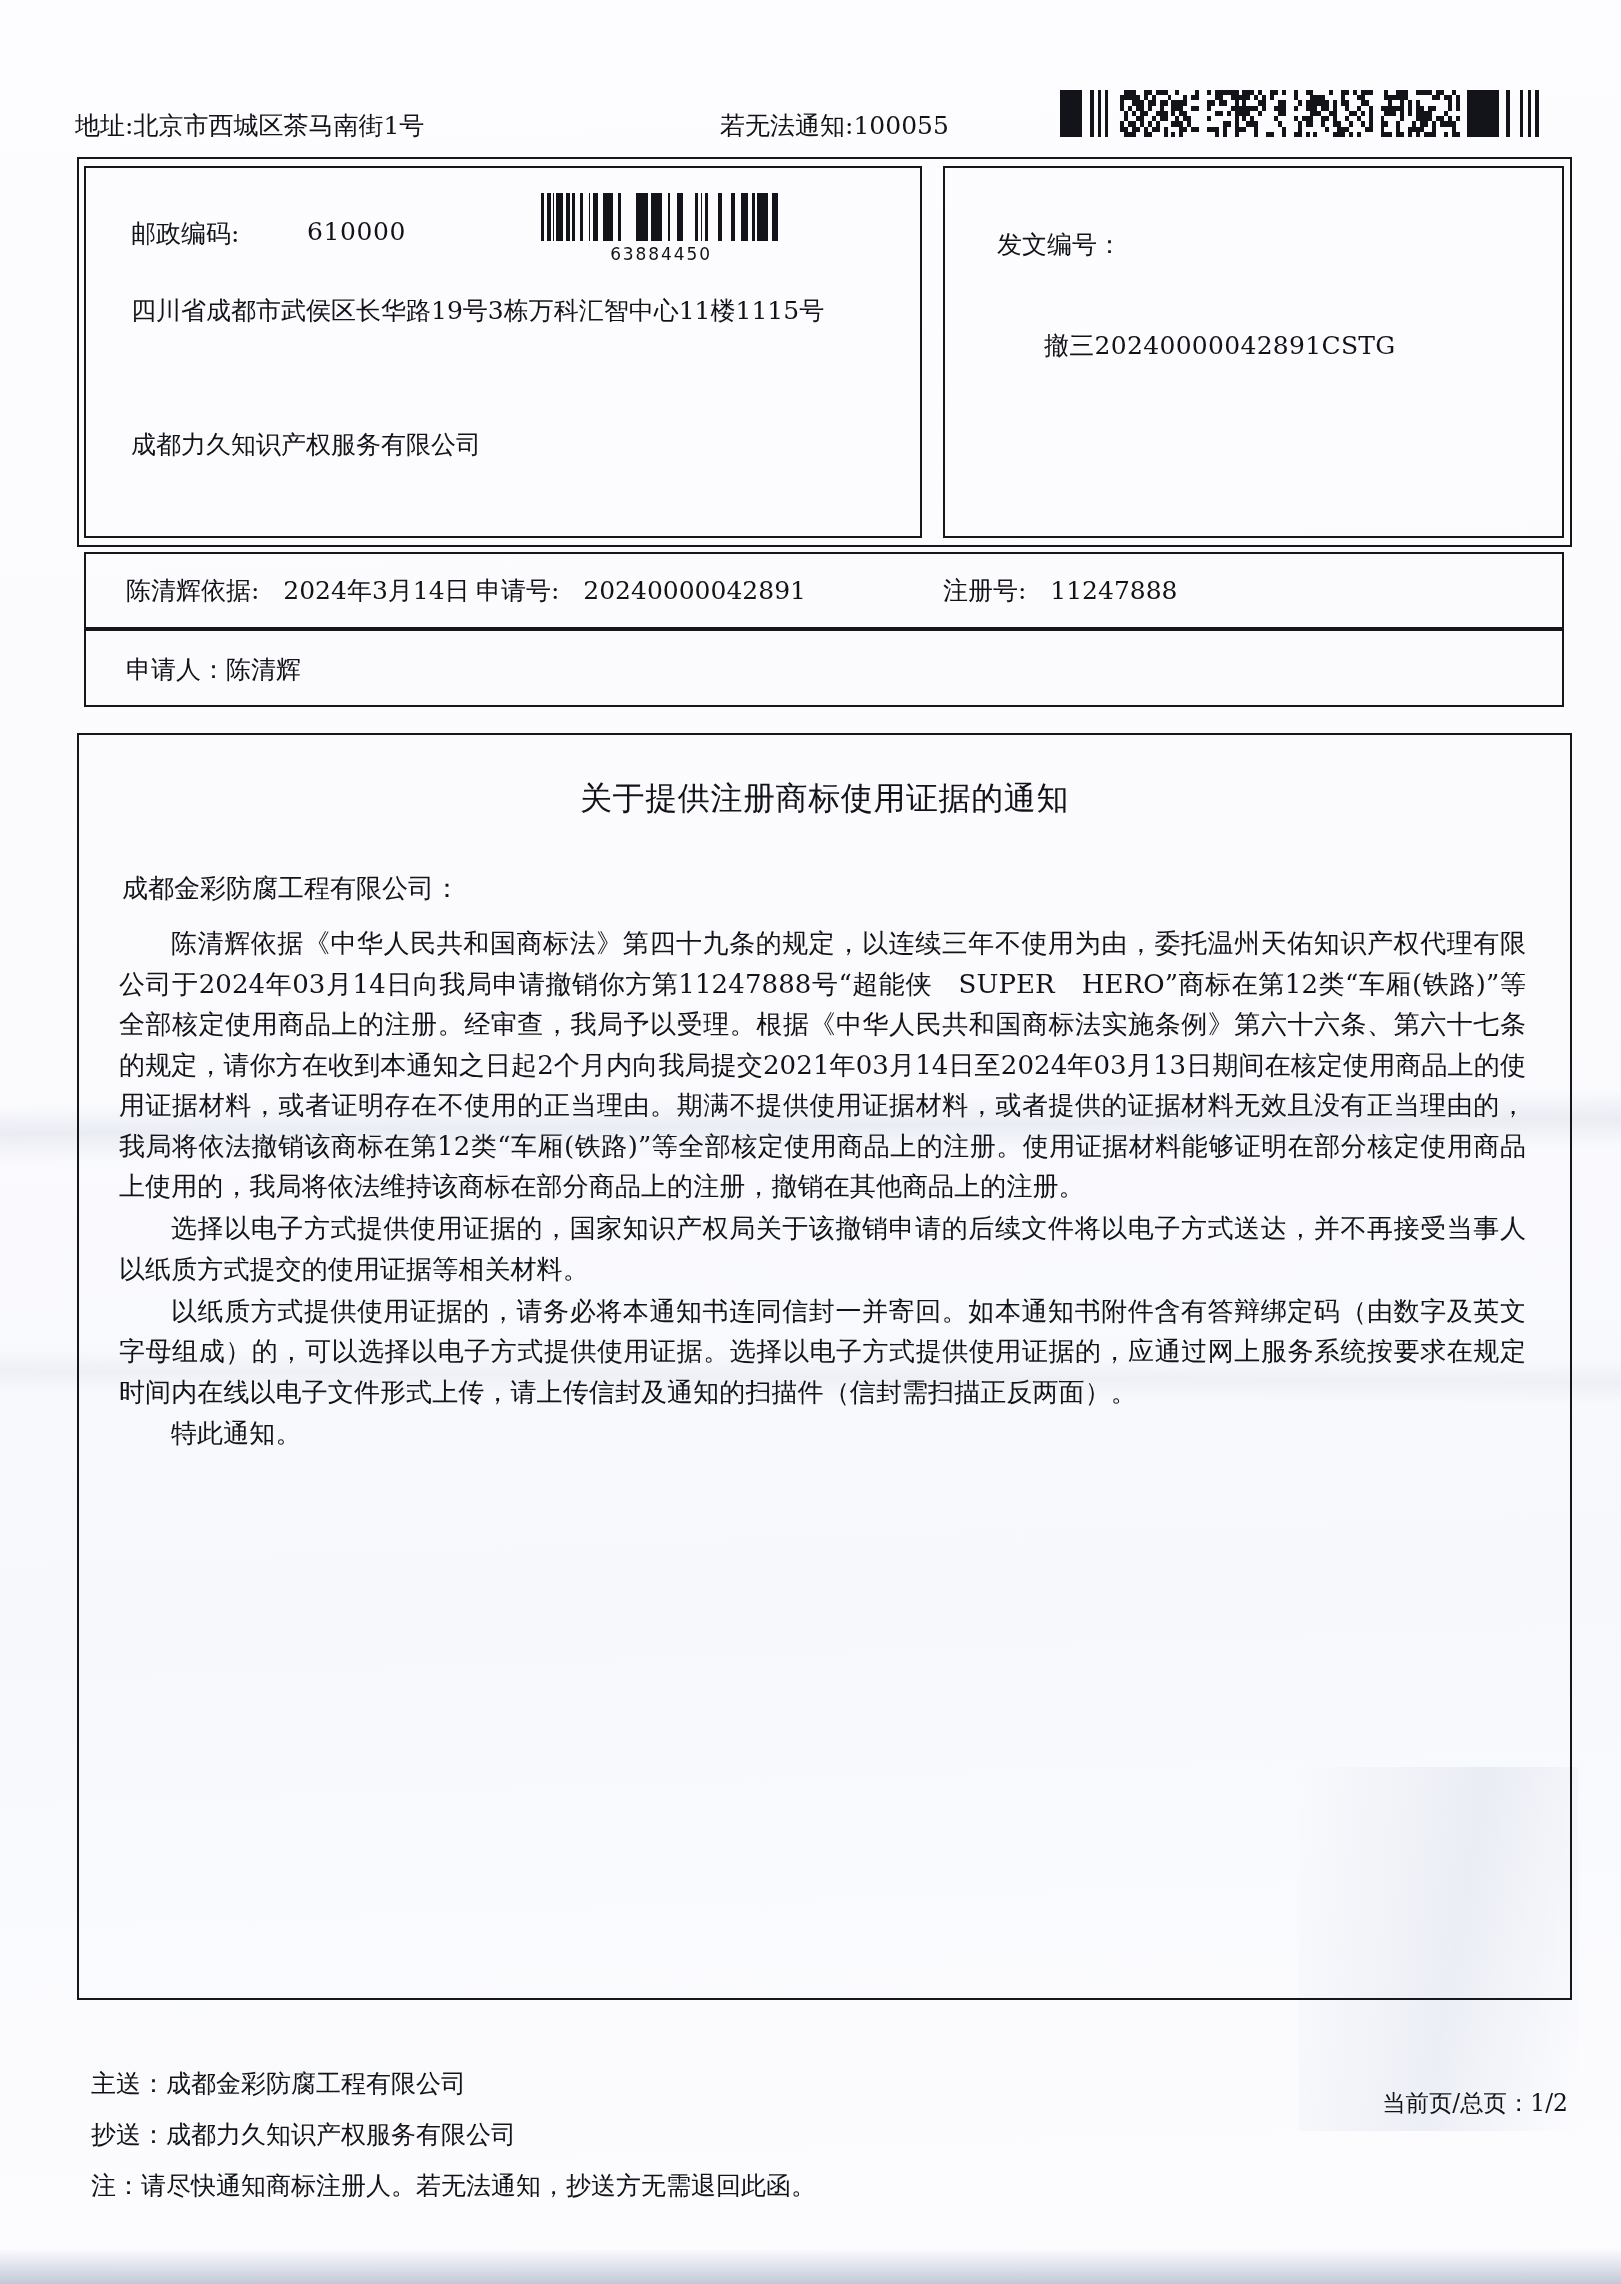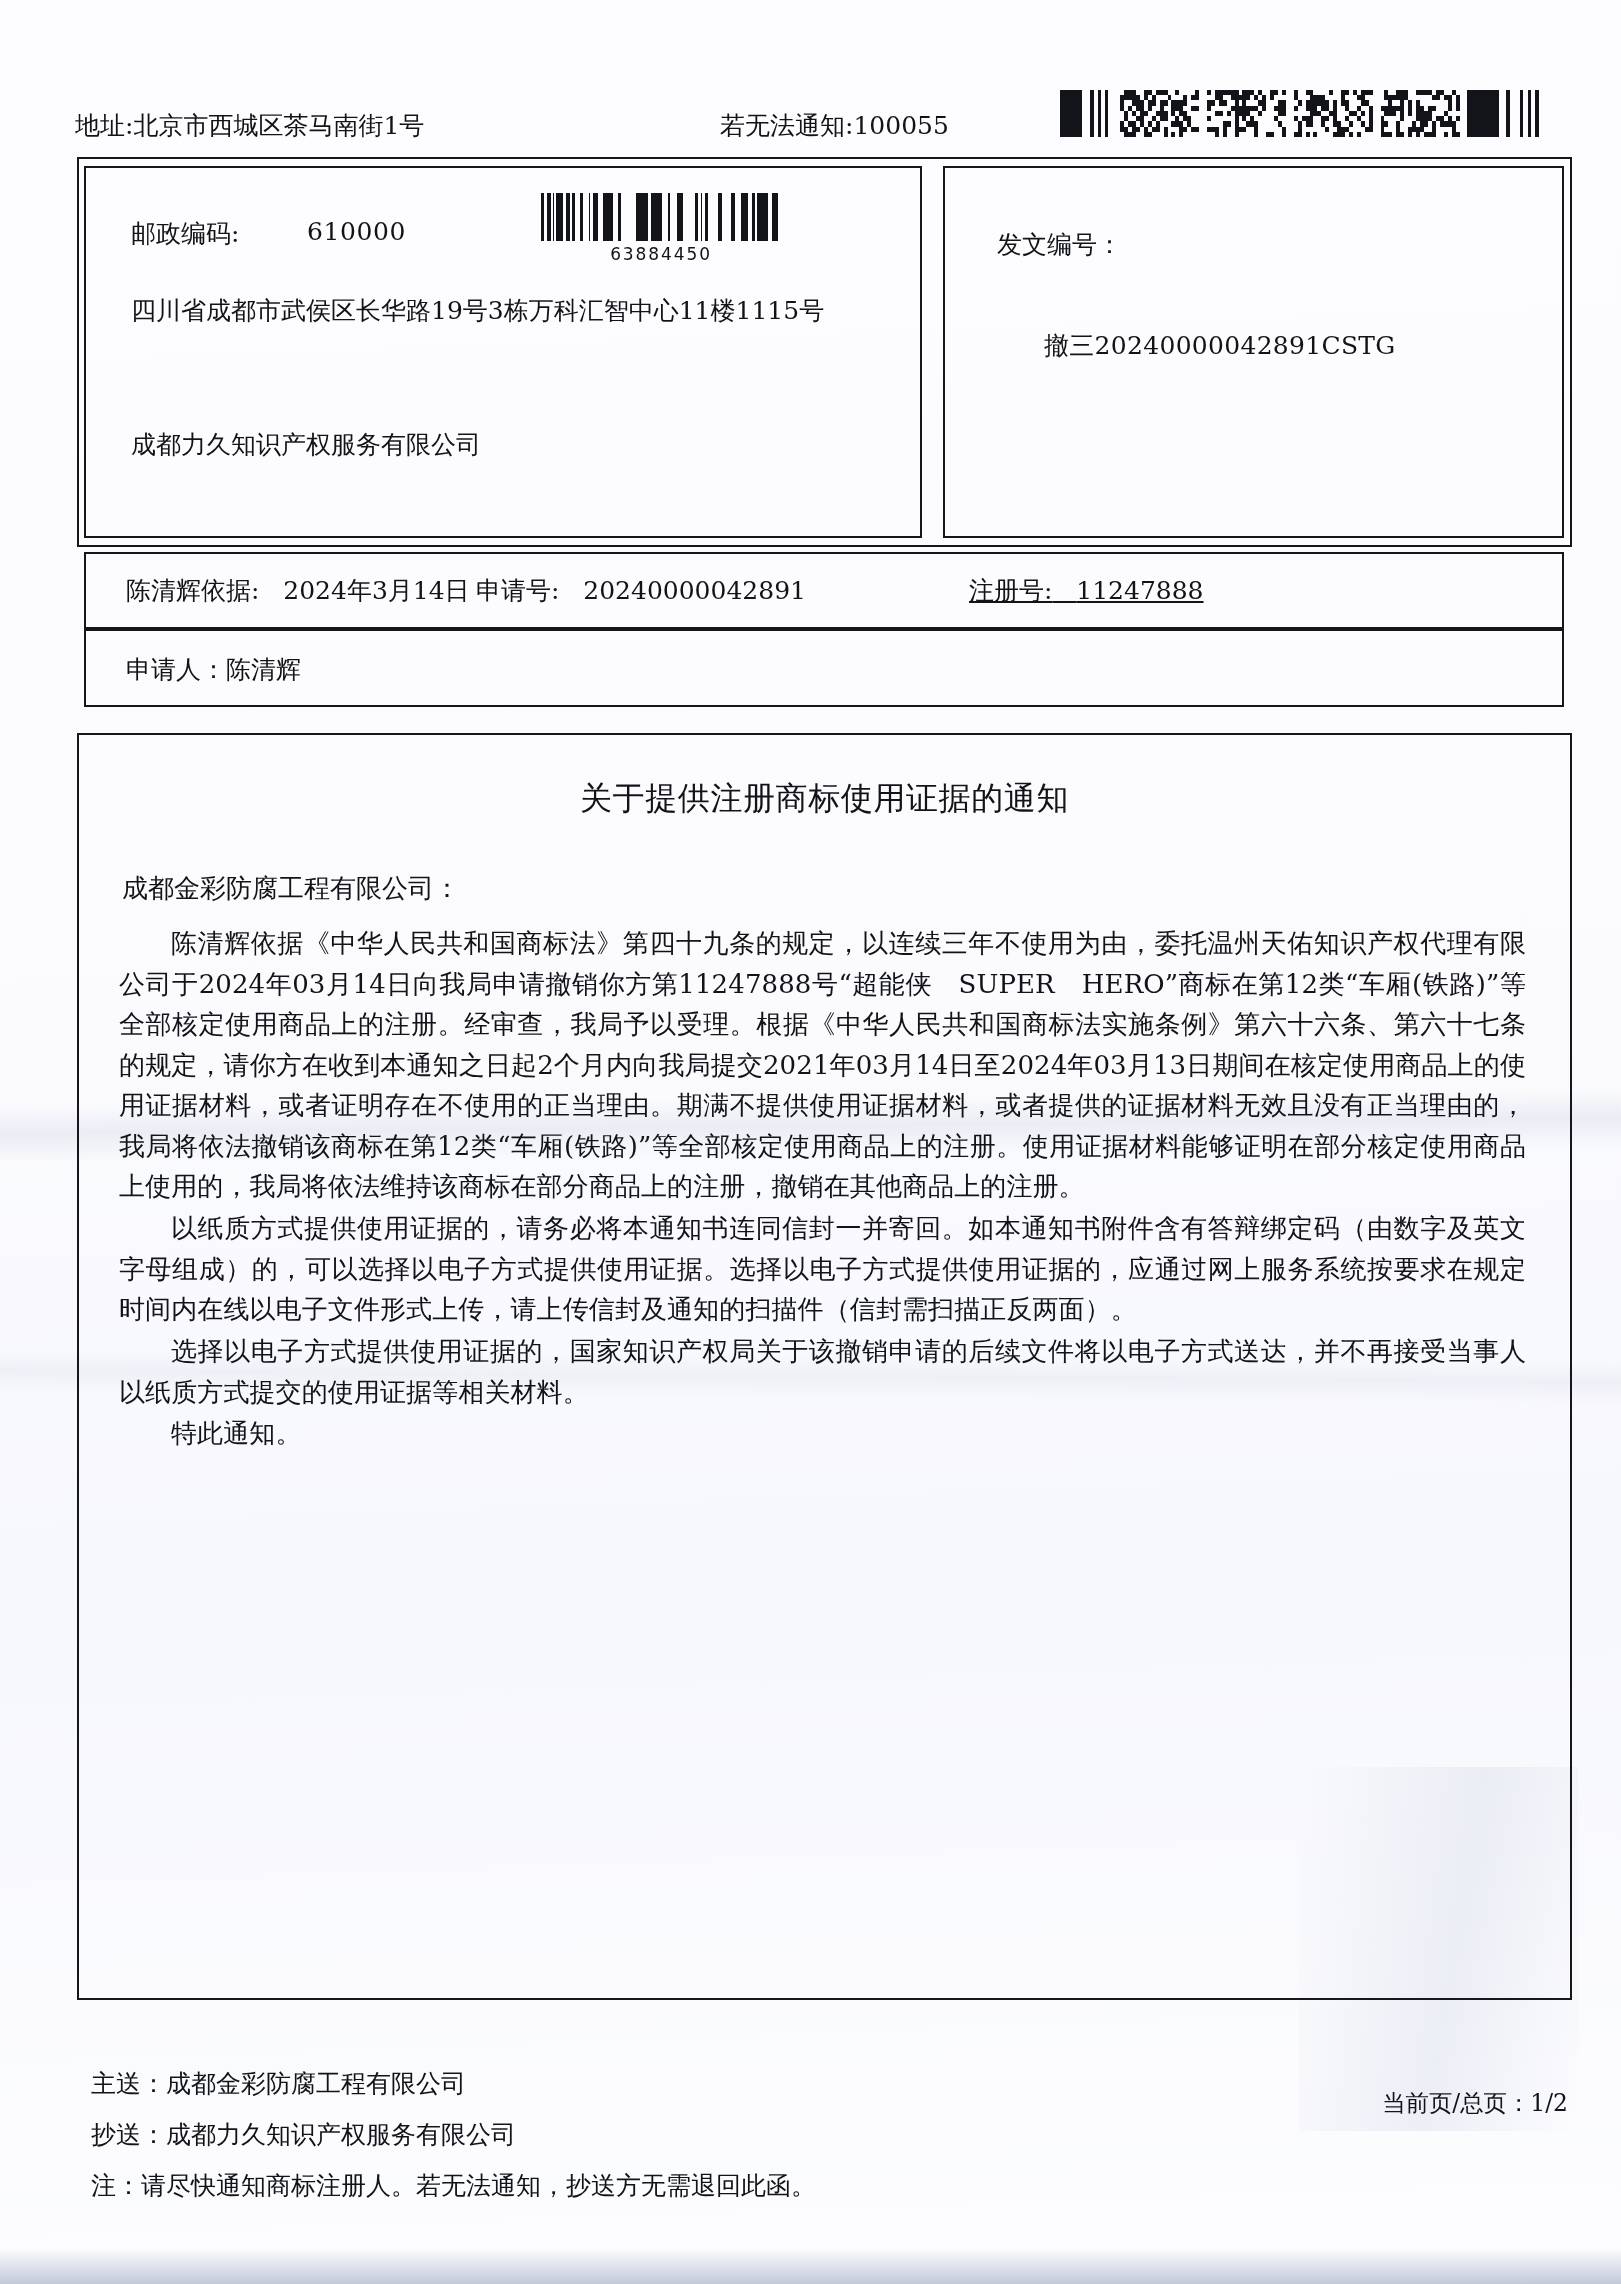--- a/index.html
+++ b/index.html
@@ -141,21 +141,21 @@
   .info-row {
     position: absolute;
     top: 0; left: 0; right: 0; bottom: 0;
     display: flex;
     align-items: center;
     font-size: 25px;
   }
   .info-cell { position: absolute; white-space: nowrap; }
   .ic-1 { left: 40px; }
   .ic-2 { left: 390px; }
-  .ic-3 { left: 883px; text-decoration: underline; }
+  .ic-3 { left: 857px; }
   .applicant-cell { left: 40px; top: 22px; font-size: 25px; position: absolute; }
 
   
   .body-title {
     position: absolute;
     top: 42px;
     left: 0; right: 0;
     text-align: center;
     font-size: 32px;
     letter-spacing: 0.6px;
@@ -1102,22 +1102,22 @@
 
   <div class="frame row-applicant">
     <span class="applicant-cell">申请人：陈清辉</span>
   </div>
 
   <div class="frame box-body">
     <div class="body-title">关于提供注册商标使用证据的通知</div>
     <div class="body-salutation">成都金彩防腐工程有限公司：</div>
     <div class="body-paras" id="body-paras">
         <p>陈清辉依据《中华人民共和国商标法》第四十九条的规定，以连续三年不使用为由，委托温州天佑知识产权代理有限公司于2024年03月14日向我局申请撤销你方第11247888号“超能侠　SUPER　HERO”商标在第12类“车厢(铁路)”等全部核定使用商品上的注册。经审查，我局予以受理。根据《中华人民共和国商标法实施条例》第六十六条、第六十七条的规定，请你方在收到本通知之日起2个月内向我局提交2021年03月14日至2024年03月13日期间在核定使用商品上的使用证据材料，或者证明存在不使用的正当理由。期满不提供使用证据材料，或者提供的证据材料无效且没有正当理由的，我局将依法撤销该商标在第12类“车厢(铁路)”等全部核定使用商品上的注册。使用证据材料能够证明在部分核定使用商品上使用的，我局将依法维持该商标在部分商品上的注册，撤销在其他商品上的注册。</p>
+        <p>选择以电子方式提供使用证据的，国家知识产权局关于该撤销申请的后续文件将以电子方式送达，并不再接受当事人以纸质方式提交的使用证据等相关材料。</p>
         <p>以纸质方式提供使用证据的，请务必将本通知书连同信封一并寄回。如本通知书附件含有答辩绑定码（由数字及英文字母组成）的，可以选择以电子方式提供使用证据。选择以电子方式提供使用证据的，应通过网上服务系统按要求在规定时间内在线以电子文件形式上传，请上传信封及通知的扫描件（信封需扫描正反两面）。</p>
-        <p>选择以电子方式提供使用证据的，国家知识产权局关于该撤销申请的后续文件将以电子方式送达，并不再接受当事人以纸质方式提交的使用证据等相关材料。</p>
         <p>特此通知。</p>
       </div>
   </div>
 
   <div class="footer">
     <div>主送：成都金彩防腐工程有限公司</div>
     <div>抄送：成都力久知识产权服务有限公司</div>
     <div>注：请尽快通知商标注册人。若无法通知，抄送方无需退回此函。</div>
   </div>
   <div class="pagenum">当前页/总页：1/2</div>

